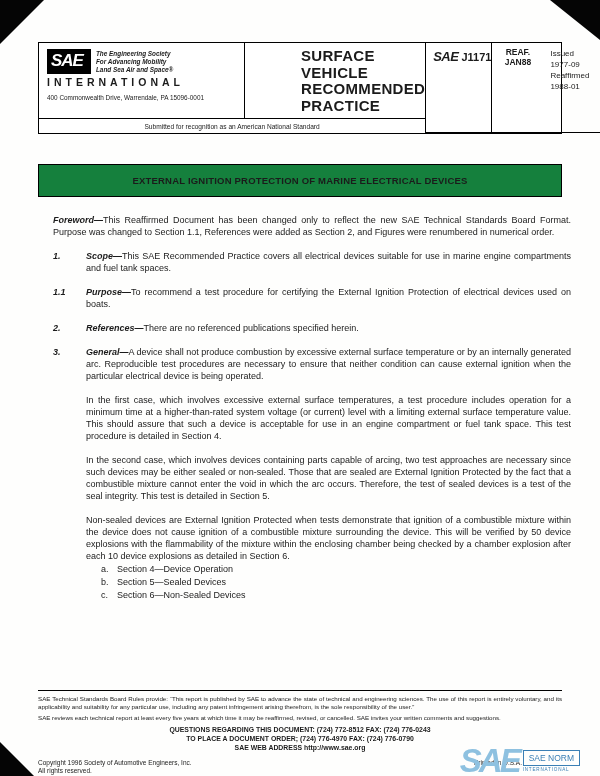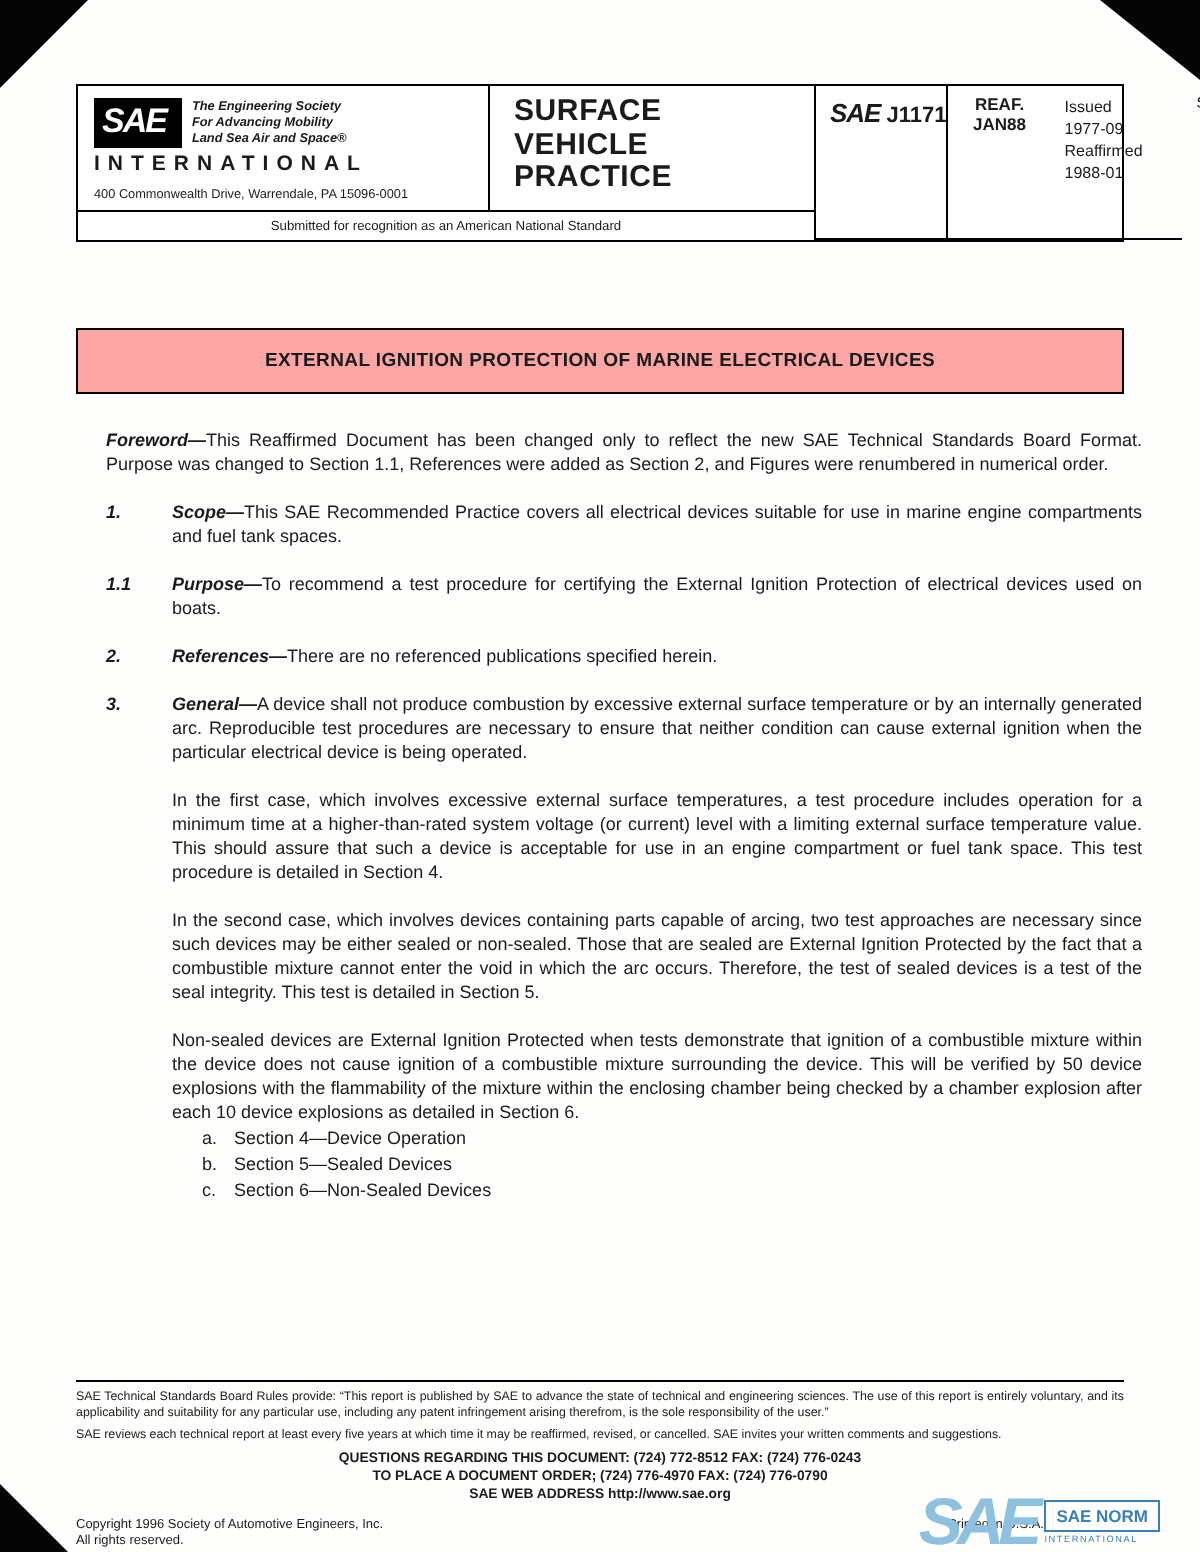--- a/index.html
+++ b/index.html
@@ -20,34 +20,34 @@
   .hdr { position:absolute; left:38px; width:524px; top:42px; border:1.5px solid #000; display:flex; background:#fff; }
   .h-main { flex:1; display:flex; flex-direction:column; }
   .h-top { display:flex; flex:1; }
   .h-left { width:205px; padding:6px 4px 4px 8px; }
   .logo-row { display:flex; align-items:flex-start; }
   .sae-box { background:#000; color:#fff; font-weight:bold; font-style:italic; font-size:17px; letter-spacing:-1px; padding:3px 8px 4px 4px; line-height:18px; }
   .tagline { margin-left:5px; font-size:6.4px; font-weight:bold; font-style:italic; line-height:7.8px; padding-top:1px; }
   .intl { font-size:10.5px; font-weight:bold; letter-spacing:4px; margin-top:2px; white-space:nowrap; }
   .addr { font-size:6.4px; margin-top:6px; }
   .h-mid { flex:1; border-left:1.5px solid #000; padding:5px 0 4px 12px; }
-  .dt-line { font-size:15px; font-weight:bold; line-height:16.5px; letter-spacing:0.3px; }
+  .dt-line { font-size:15px; font-weight:bold; line-height:16.5px; letter-spacing:0.3px;margin-left:44px; }
   .h-sub { border-top:1.5px solid #000; font-size:6.6px; text-align:center; padding:4px 0 3px; }
   .h-right { width:154px; border-left:1.5px solid #000; display:flex; }
   .hr-top { display:flex; border-bottom:1.5px solid #000; }
   .des { flex:1; padding:6px 0 5px 7px; font-size:11px; font-weight:bold; white-space:nowrap; }
   .sae-sty { font-style:italic; font-size:13px; letter-spacing:-0.5px; }
   .reaf { width:52px; border-left:1.5px solid #000; text-align:center; font-size:8.5px; font-weight:bold; line-height:10px; padding:4px 0 3px; }
   .hr-mid { flex:1; border-bottom:1.5px solid #000; padding:5px 7px 4px; font-size:8px; line-height:11px; }
   .issue-row .lab { display:inline-block; width:52px; }
   .hr-bot { font-size:8px; padding:4px 7px 5px; white-space:nowrap; }
 
   
   .title-box { position:absolute; left:38px; width:524px; top:164px; border:1px solid #000;
-    text-align:center; font-weight:bold; font-size:9.5px; letter-spacing:0.2px; padding:10px 0; background:#fca5a5; }
+    text-align:center; font-weight:bold; font-size:9.5px; letter-spacing:0.2px; padding:10px 0; background:#15803d; }
 
   
   .body-area { position:absolute; left:53px; width:518px; top:214px; font-size:9px; line-height:12px; text-align:justify; }
   .fw-label, .sec-label { font-weight:bold; font-style:italic; }
   .sec-row { display:flex; margin-top:12px; }
   .sec-num { width:33px; flex-shrink:0; font-weight:bold; font-style:italic; }
   .sec-body { flex:1; }
   .indent-para { margin:12px 0 0 33px; }
   .seq-intro { margin:12px 0 3px 33px; text-align:left; }
   .list-row { display:flex; margin-left:48px; margin-top:1px; text-align:left; }
@@ -56,21 +56,21 @@
   
   .footer { position:absolute; left:38px; width:524px; top:690px; border-top:1px solid #000; padding-top:4px; }
   .notice { font-size:6.2px; line-height:7.8px; text-align:justify; margin-bottom:3px; color:#222; }
   .contact { text-align:center; font-size:6.9px; font-weight:bold; line-height:8.6px; margin-top:5px; }
   .copy-row { display:flex; justify-content:space-between; margin-top:7px; font-size:6.5px; line-height:8px; }
   .copy-right { text-align:right; padding-right:40px; }
 
   .wm { position:absolute; right:20px; bottom:1px; display:flex; align-items:center; }
   .wm-sae { font-size:33px; font-weight:bold; font-style:italic; letter-spacing:-3px; line-height:28px; }
   .wm-right { margin-left:4px; }
-  .wm-box { border:1.5px solid; font-size:8.5px; font-weight:bold; padding:2px 5px; white-space:nowrap; }
+  .wm-box { border:1.5px solid; font-size:8.5px; font-weight:normal; padding:2px 5px; white-space:nowrap; }
   .wm-sub { font-size:4.6px; letter-spacing:0.8px; margin-top:1px; }
 </style>
 </head>
 <body>
 
 <div class="page">
 
   <div class="corner c-tl"></div>
   <div class="corner c-tr"></div>
   <div class="corner c-bl"></div>
@@ -86,20 +86,21 @@
               <div>For Advancing Mobility</div>
               <div>Land Sea Air and Space®</div>
             </div>
           </div>
           <div class="intl">INTERNATIONAL</div>
           <div class="addr">400 Commonwealth Drive, Warrendale, PA 15096-0001</div>
         </div>
         <div class="h-mid">
           <div class="dt-line">SURFACE</div>
           <div class="dt-line">VEHICLE</div>
+          <div class="dt-line">RECOMMENDED</div>
           <div class="dt-line">PRACTICE</div>
         </div>
       </div>
       <div class="h-sub">Submitted for recognition as an American National Standard</div>
     </div>
     <div class="h-right">
       <div class="hr-top">
         <div class="des">
           <span class="sae-sty">SAE</span>
           <span>J1171</span>

